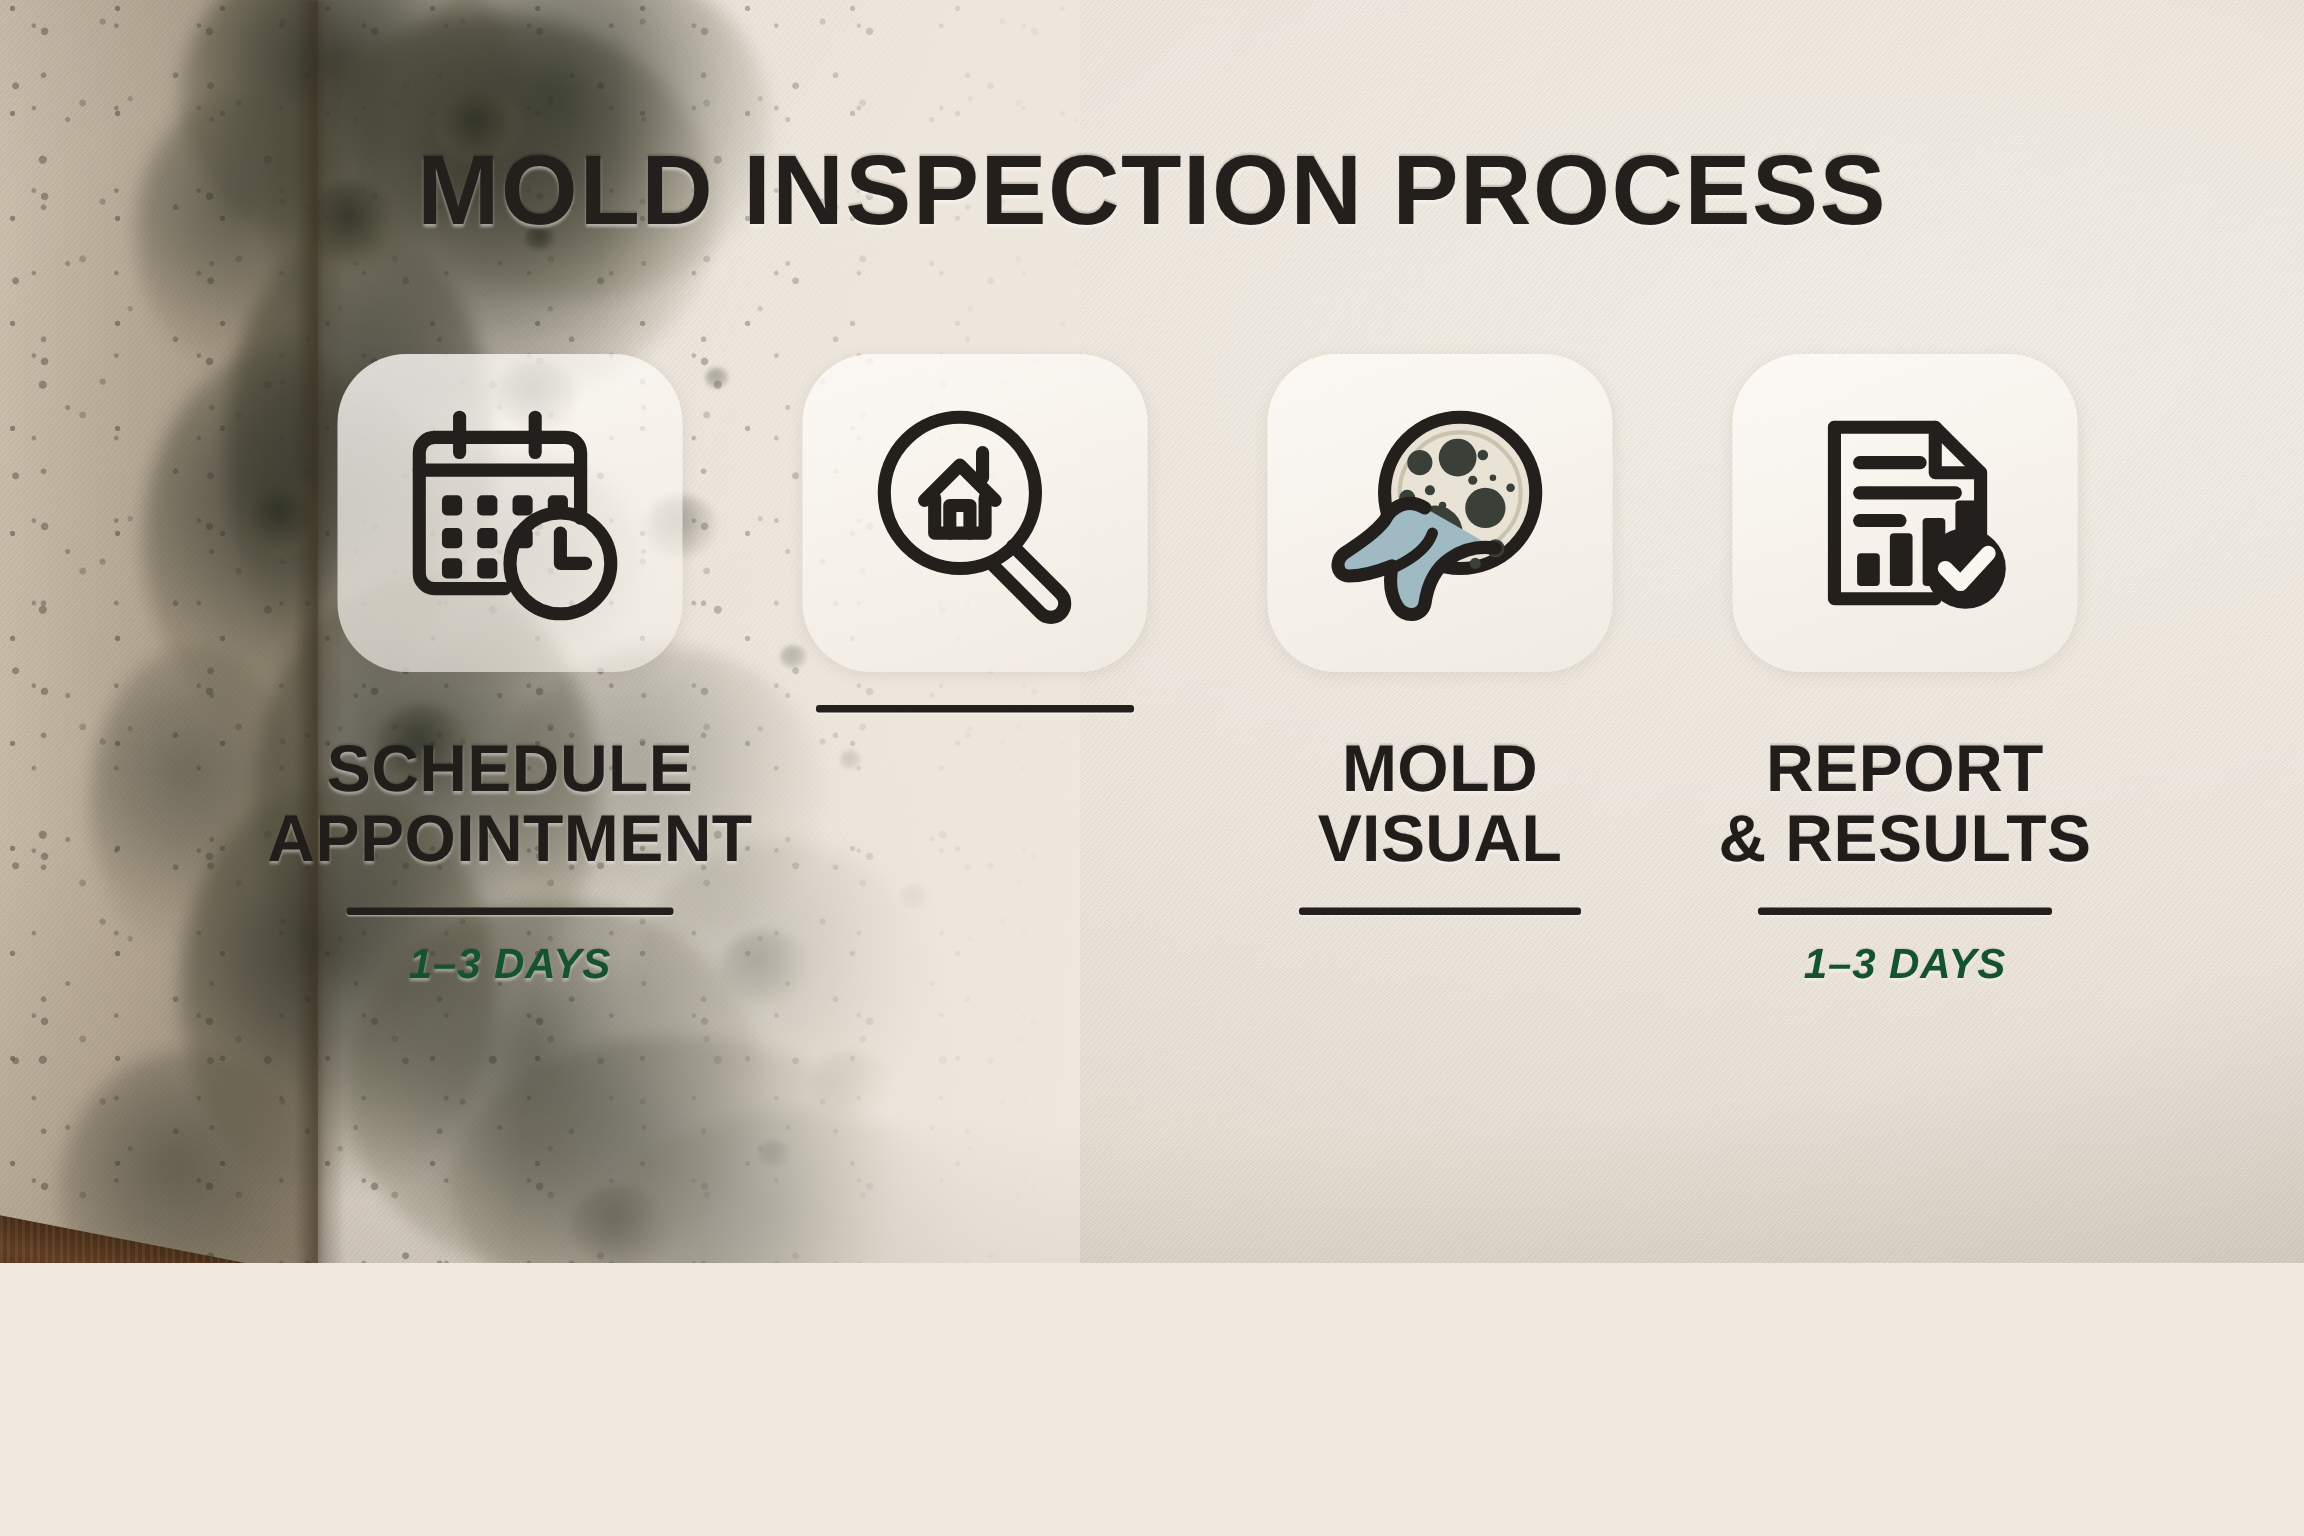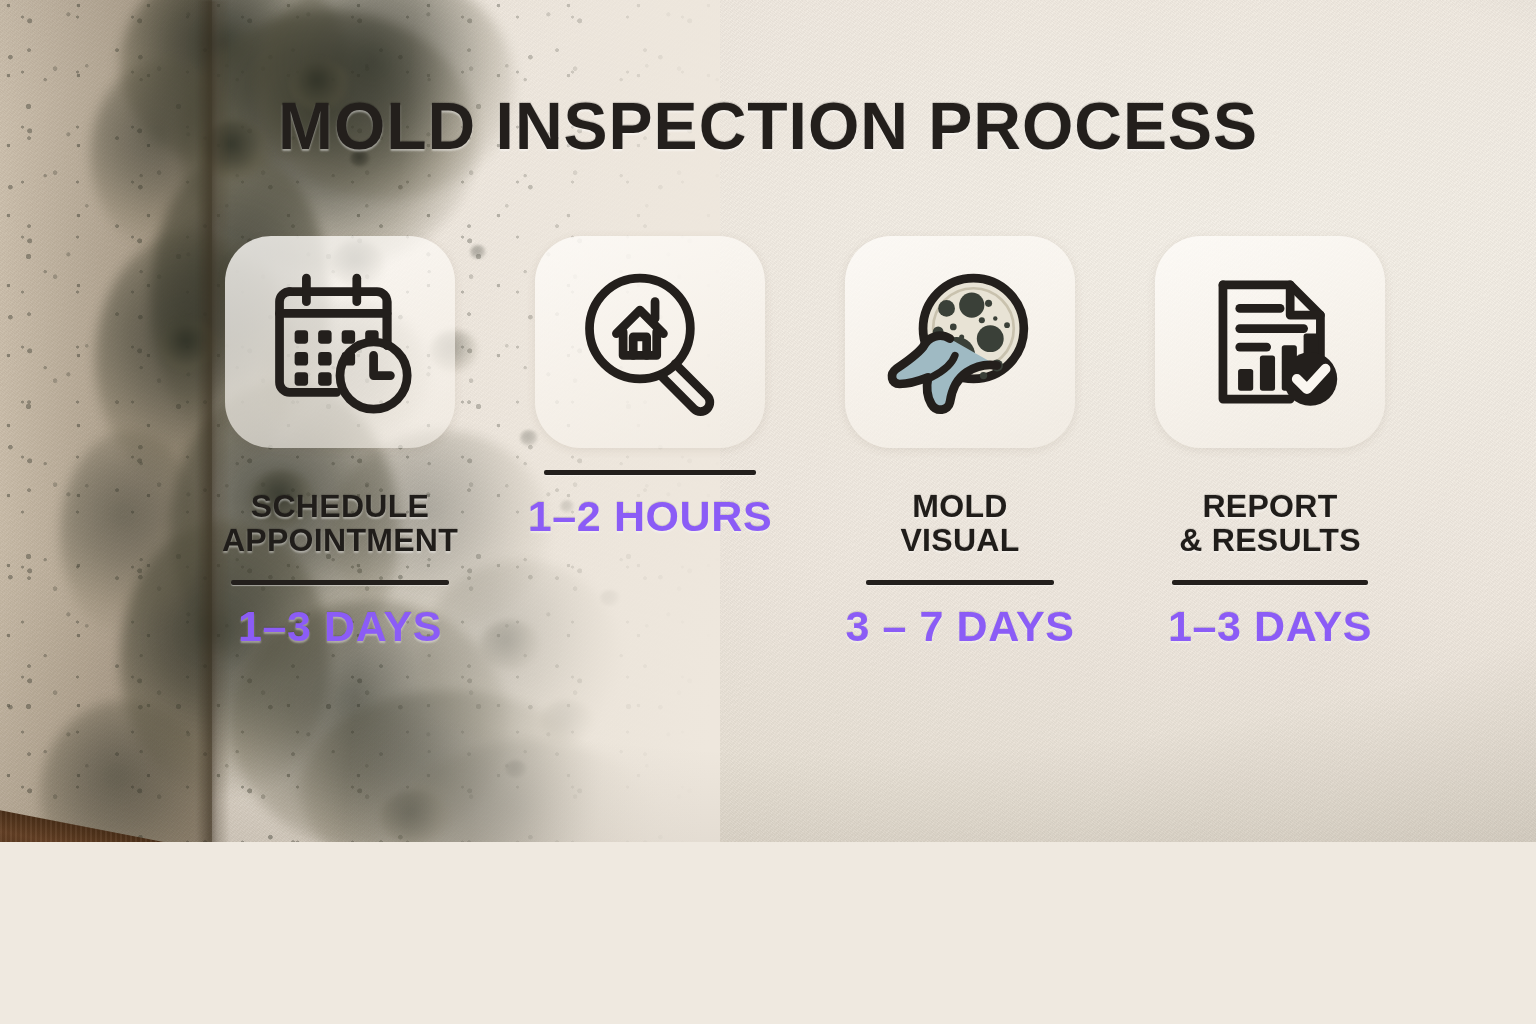--- a/index.html
+++ b/index.html
@@ -131,37 +131,38 @@
   .step{width:300px;display:flex;flex-direction:column;align-items:center;}
   .icon-card{
     width:230px;height:212px;border-radius:46px;
     background:linear-gradient(160deg, rgba(255,253,250,.80) 0%, rgba(250,246,240,.68) 55%, rgba(243,238,230,.60) 100%);
     display:flex;align-items:center;justify-content:center;
     box-shadow:0 2px 10px rgba(90,70,45,.10);
   }
   .icon-card svg{display:block;}
   .step-label{
     margin-top:42px;text-align:center;
-    font-size:32px;font-weight:bold;line-height:1.06;letter-spacing:.3px;
+    font-size:44px;font-weight:bold;line-height:1.06;letter-spacing:.3px;
     color:#201D1A;
     text-shadow:0 2px 2px rgba(255,255,255,.40), 0 -1px 1px rgba(0,0,0,.14);
     white-space:pre-line;
   }
   .rule{
     margin-top:22px;height:5px;background:#231F1C;border-radius:2px;
     box-shadow:0 1px 1px rgba(255,255,255,.45);
   }
   .rule.w1{width:218px;}
   .rule.w2{width:212px;}
   .rule.w3{width:188px;}
   .rule.w4{width:196px;}
   .duration{
-    margin-top:17px;font-size:43px;font-weight:bold;letter-spacing:.6px;
-    color:#8b5cf6;
+    margin-top:17px;font-size:28px;font-weight:bold;letter-spacing:.6px;
+    color:#14532d;
     text-shadow:0 2px 2px rgba(255,255,255,.40), 0 -1px 1px rgba(0,0,0,.12);
+    font-style:italic;
   }
 </style>
 </head>
 <body>
 
 <div id="scene">
 
   <div class="wall-right">
     <div class="stucco"></div>
   </div>
@@ -265,21 +266,20 @@
               <circle cx="44" cy="42" r="30"></circle>
               <path d="M30 45 L44 31 L58 45"></path>
               <path d="M53 36 V26"></path>
               <path d="M34 44 V58 H54 V44"></path>
               <path d="M40 58 V47 H48 V58"></path>
               <path d="M65 63 L84 82 a5.5 5.5 0 0 1 -7.8 7.8 L57.2 70.8"></path>
             </svg>
           </span>
         </div>
         <div class="rule w2"></div>
-        <div class="duration">1–2 HOURS</div>
       </div>
 
       <div class="step">
         <div class="icon-card">
           <span>
             <svg width="168" height="168" viewBox="0 0 100 100">
 
               <circle cx="58" cy="42" r="30" fill="#E8E3D5" stroke="#231F1C" stroke-width="5.2"></circle>
               <circle cx="58" cy="42" r="24" fill="none" stroke="#C9C2AE" stroke-width="1.6"></circle>
 
@@ -305,21 +305,20 @@
               <path d="M44 48 C38 44 31 47 28 53 C24 58 18 62 12 66 C8 69 9 75 14 75
                        C19 75 26 73 31 71 C30 76 30 82 33 87 C36 92 43 91 44 86
                        C45 79 48 72 54 68 C60 64 66 63 72 64" fill="#9FBAC3" stroke="#231F1C" stroke-width="5.2" stroke-linecap="round" stroke-linejoin="round"></path>
               <path d="M33 71 C39 68 45 64 47 58" fill="none" stroke="#231F1C" stroke-width="4.4" stroke-linecap="round"></path>
             </svg>
           </span>
         </div>
         <div class="step-label">MOLD
 VISUAL</div>
         <div class="rule w3"></div>
-        <div class="duration">3 – 7 DAYS</div>
       </div>
 
       <div class="step">
         <div class="icon-card">
           <span>
             <svg width="168" height="168" viewBox="0 0 100 100" fill="none" stroke="#231F1C" stroke-width="5.2" stroke-linecap="round" stroke-linejoin="round">
               <path d="M22 16 H62 L80 34 V60"></path>
               <path d="M22 16 V84 H62"></path>
               <path d="M62 16 V34 H80"></path>
               <path d="M32 30 H56"></path>

